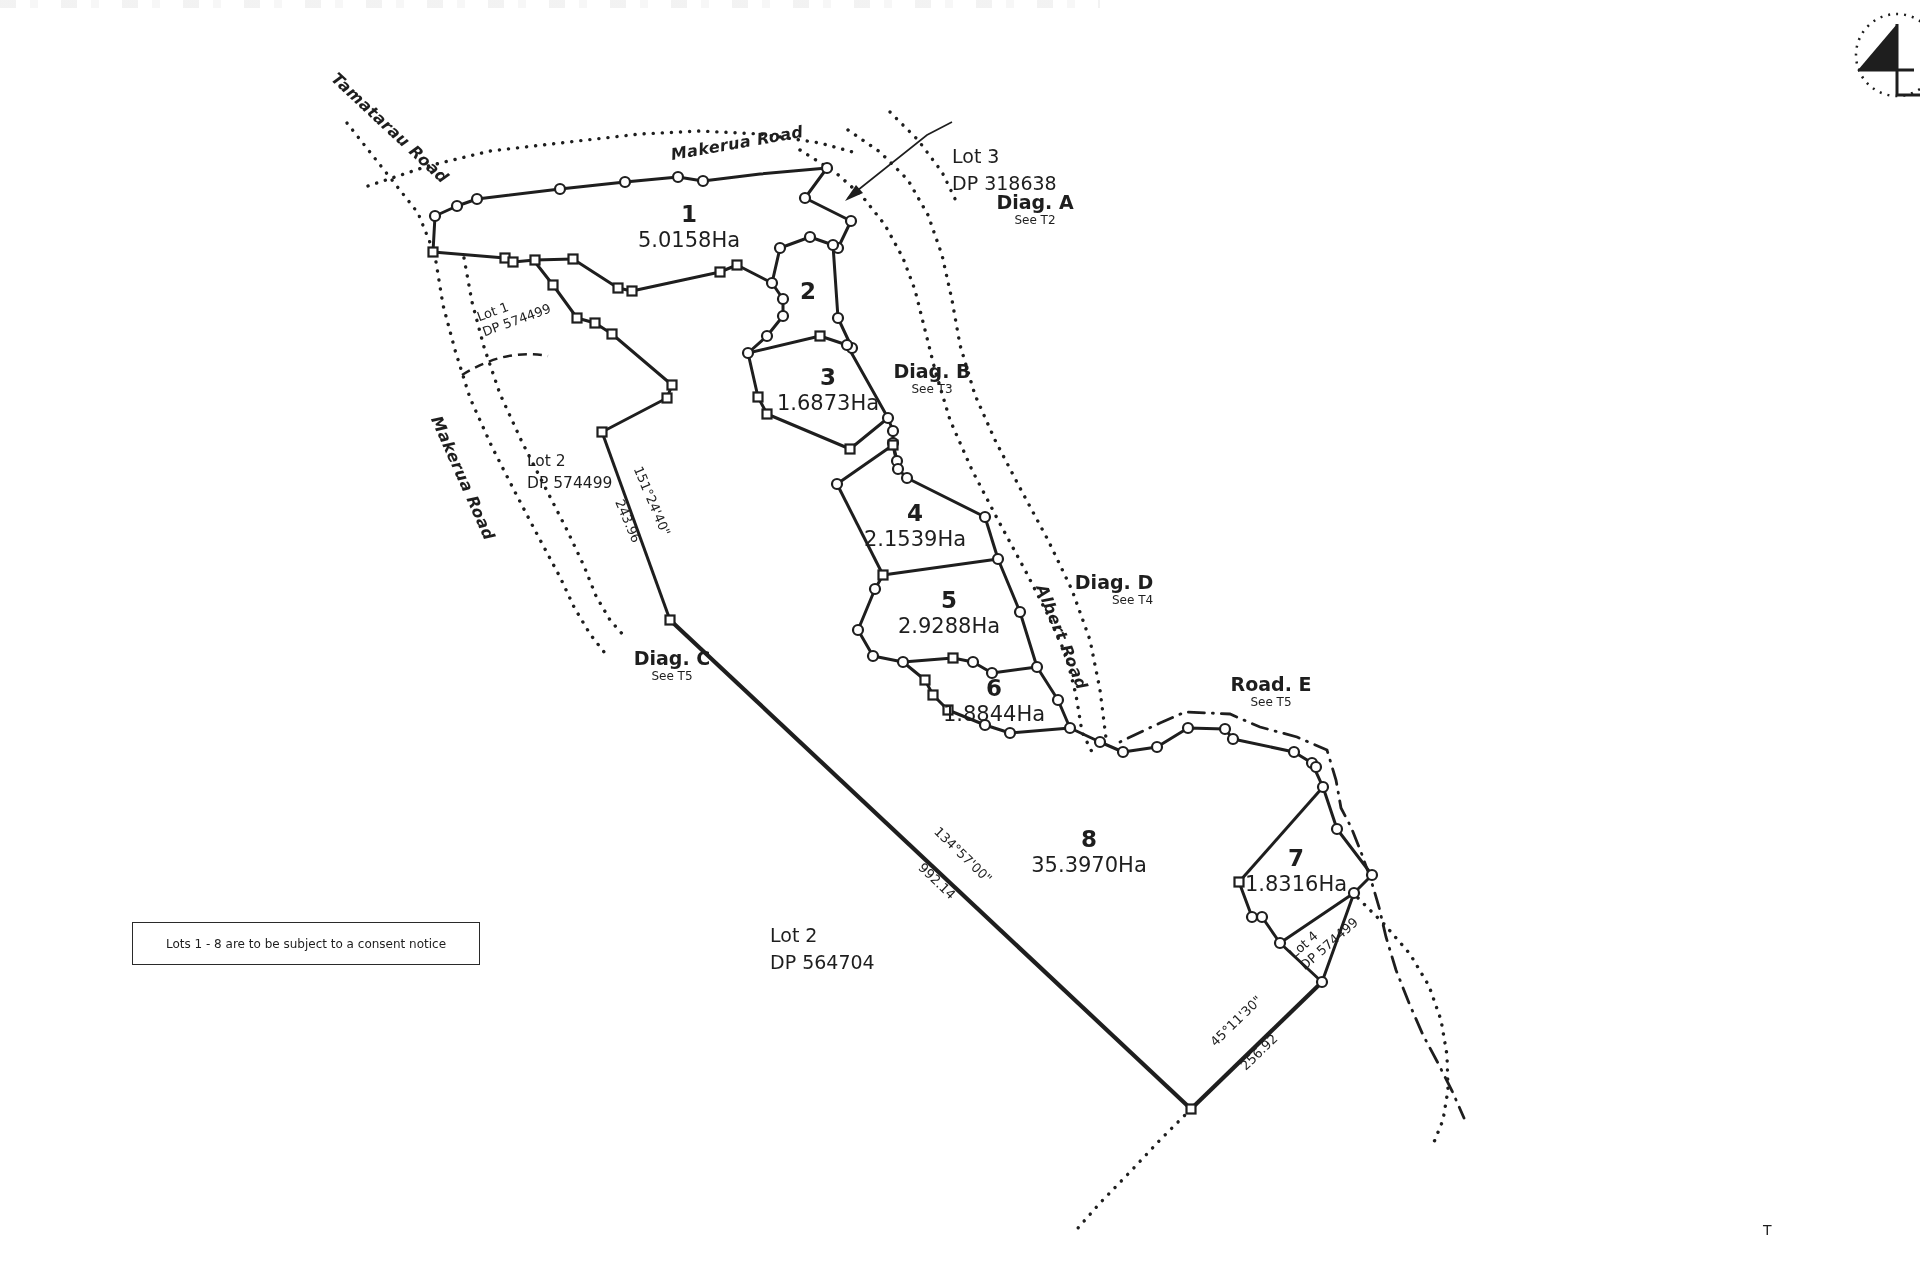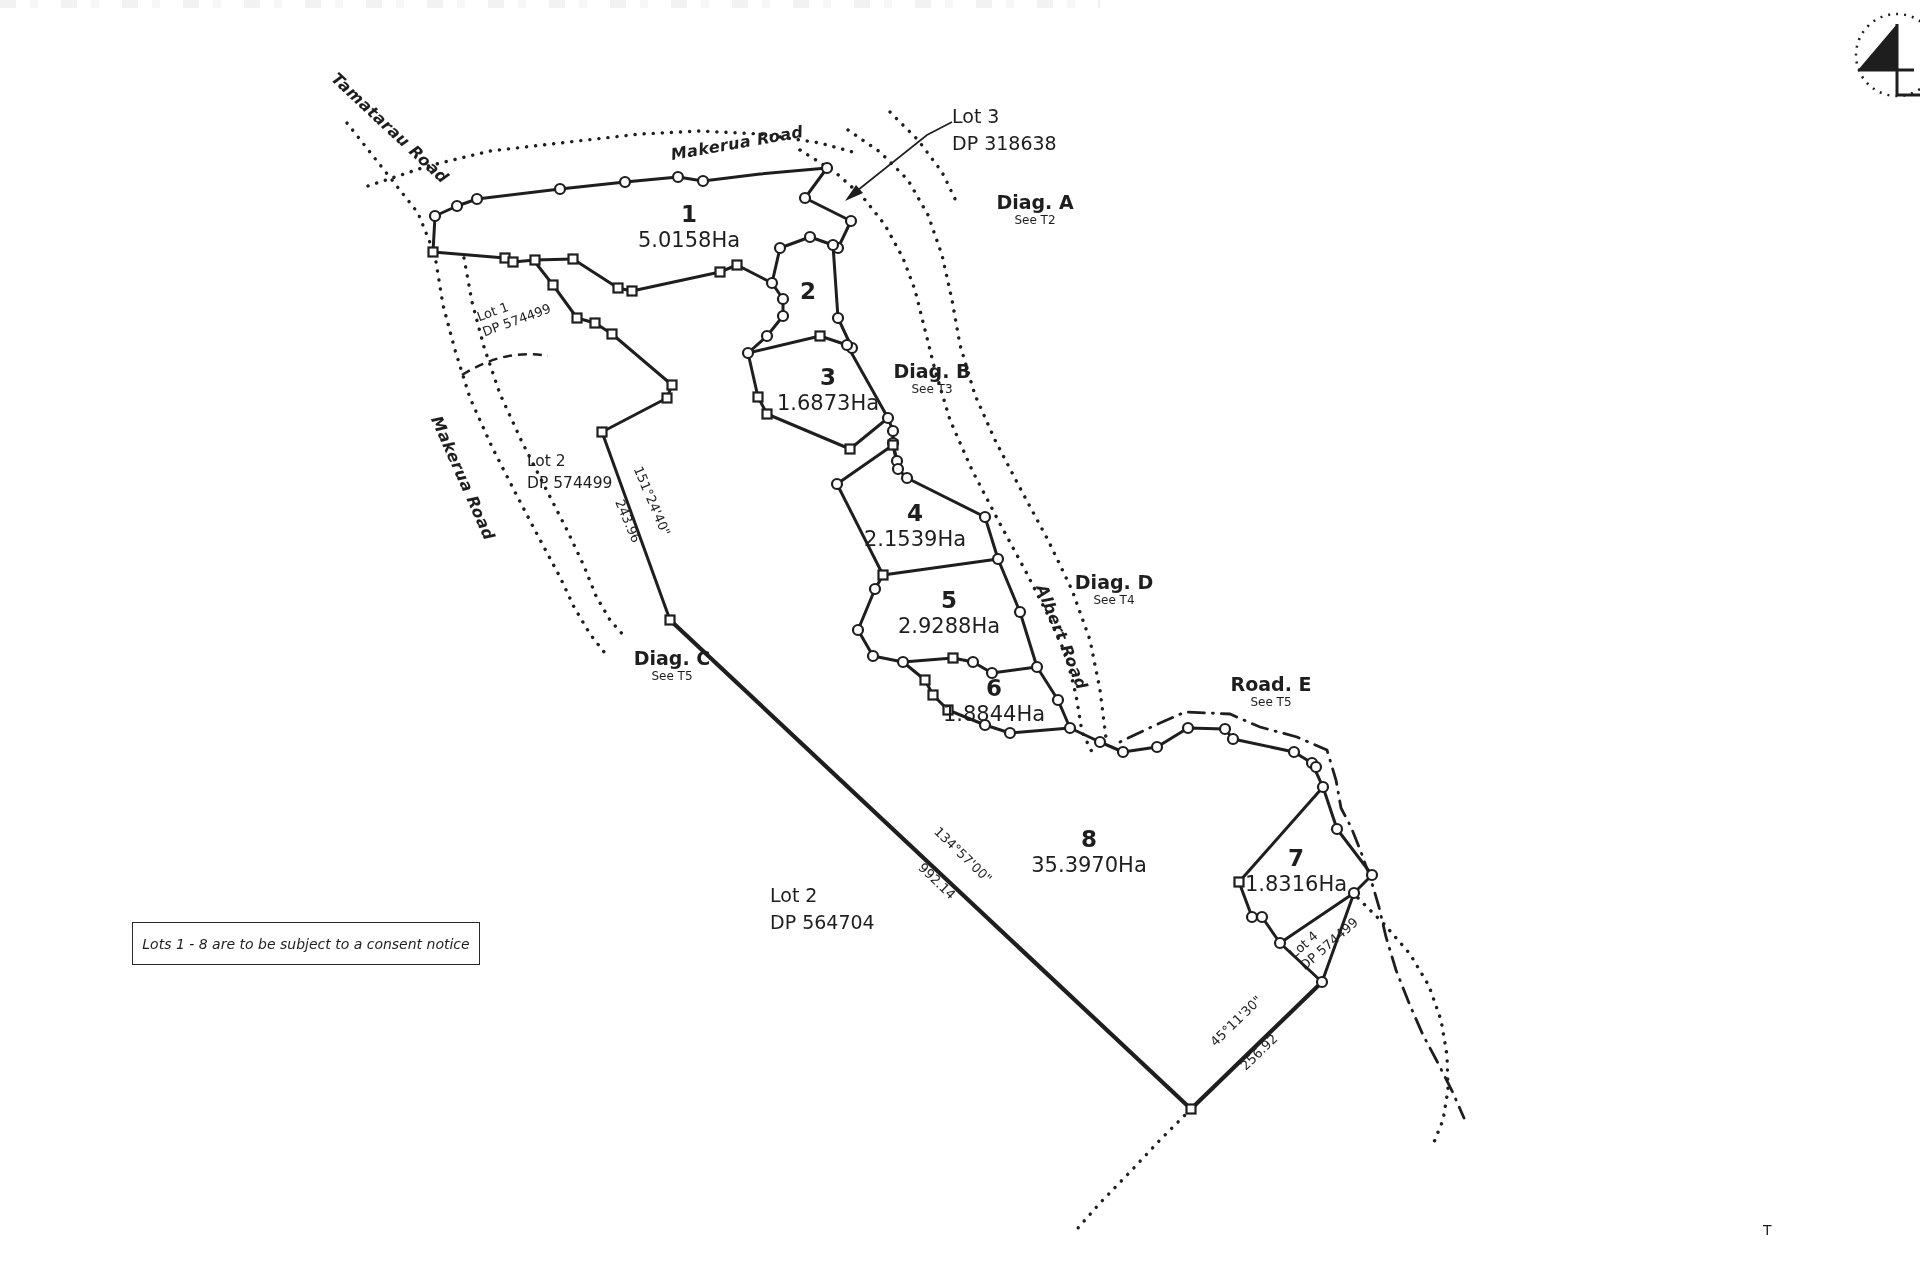--- a/index.html
+++ b/index.html
@@ -16,27 +16,27 @@
   .vs{fill:#fff;stroke:#1e1e1e;stroke-width:2.2;}
   .lbl{position:absolute;white-space:nowrap;}
   .ctr{transform:translate(-50%,-50%);}
   .road{font-size:16px;font-weight:bold;font-style:italic;letter-spacing:.5px;}
   .lotblock{text-align:center;}
   .lotnum{font-size:23px;font-weight:bold;line-height:26px;}
   .lotarea{font-size:21px;line-height:26px;}
   .diagblock{text-align:center;}
   .diagname{font-size:19px;font-weight:bold;line-height:21px;}
   .diagsee{font-size:12px;line-height:14px;}
-  .ref-lg{font-size:19px;line-height:27px;}
+  .ref-lg{font-size:19px;line-height:27px;margin-top:40px;}
   .ref-md{font-size:15.5px;line-height:22px;}
   .ref-sm{font-size:13px;line-height:16px;}
   .bearing{font-size:13px;}
   .notebox{position:absolute;left:132px;top:922px;width:346px;height:41px;border:1.6px solid #2a2a2a;
            display:flex;align-items:center;justify-content:center;}
-  .notetext{font-size:14px;font-style:italic;}
+  .notetext{font-size:12px;}
   .cornerT{font-size:14px;}
   #noise{position:absolute;left:0;top:0;width:1100px;height:8px;opacity:.55;
     background:repeating-linear-gradient(90deg,rgba(0,0,0,.09) 0 16px,transparent 16px 30px,rgba(0,0,0,.06) 30px 38px,transparent 38px 61px);}
 </style>
 </head>
 <body>
 
 <div id="stage">
 
   <div id="noise"></div>
@@ -230,21 +230,21 @@
     <div class="diagsee">See T2</div>
   </div>
   <div class="lbl ctr diagblock" style="left:932px;top:378px;">
     <div class="diagname">Diag. B</div>
     <div class="diagsee">See T3</div>
   </div>
   <div class="lbl ctr diagblock" style="left:672px;top:665px;">
     <div class="diagname">Diag. C</div>
     <div class="diagsee">See T5</div>
   </div>
-  <div class="lbl ctr diagblock" style="left:1114px;top:589px;">
+  <div class="lbl ctr diagblock" style="left:1114px;top:589px;text-align:right;">
     <div class="diagname">Diag. D</div>
     <div class="diagsee">See T4</div>
   </div>
   <div class="lbl ctr diagblock" style="left:1271px;top:691px;">
     <div class="diagname">Road. E</div>
     <div class="diagsee">See T5</div>
   </div>
 
   <div class="lbl ctr lotblock" style="left:689px;top:227px;">
     <div class="lotnum">1</div>

